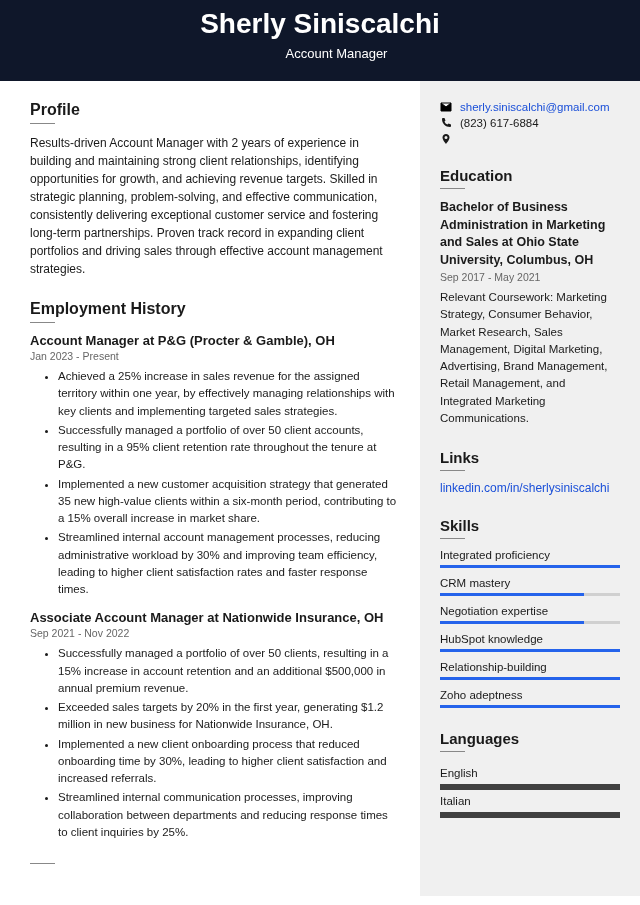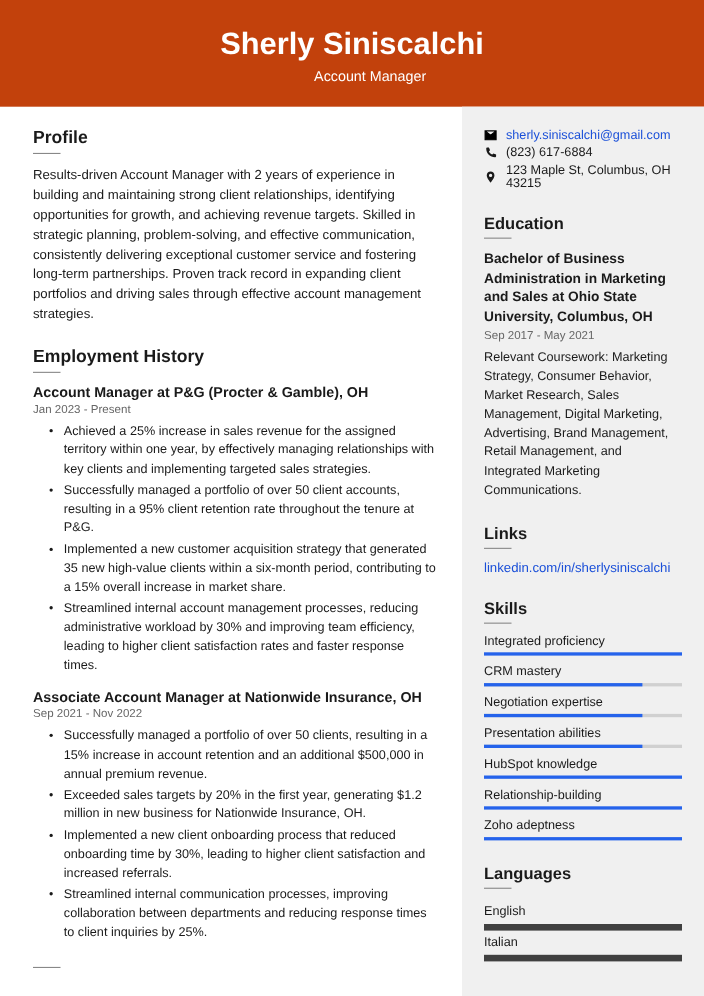--- a/index.html
+++ b/index.html
@@ -1,17 +1,17 @@
 <!DOCTYPE html>
 <html><head>
 <meta charset="utf-8">
 <style>
 * { margin: 0; padding: 0; box-sizing: border-box; }
 body { font-family: -apple-system, BlinkMacSystemFont, "Segoe UI", Arial, sans-serif; width: 640px; background: #fff; color: #1a1a1a; }
-.header { background: #c2410c; color: #fff; text-align: center; padding: 24px 0 20px; }
+.header { background: #0f172a; color: #fff; text-align: center; padding: 8px 0 20px; }
 .header h1 { font-size: 28px; font-weight: 600; margin-bottom: 6px; }
 .header .role { font-size: 13px; margin-left: 33px; }
 .body { display: flex; }
 .left { flex: 1; padding: 20px 20px 10px 30px; }
 .right { width: 220px; background: #f0f0f0; padding: 20px 20px 10px 20px; font-size: 12px; }
 .section-title { font-size: 16px; font-weight: 700; margin-bottom: 4px; }
 .rule { width: 25px; height: 1px; background: #888; margin-bottom: 10px; }
 .section { margin-bottom: 22px; }
 .profile-text { font-size: 12px; line-height: 1.5; }
 .job-title { font-size: 13px; font-weight: 700; margin-bottom: 2px; }
@@ -94,21 +94,20 @@
       <div class="contact-row">
         <svg viewBox="0 0 24 24" fill="currentColor">
             <path d="M6 2c-1 0-2 1-2 2 0 9 7 16 16 16 1 0 2-1 2-2v-3l-5-2-2 2c-3-1-5-3-6-6l2-2-2-5H6z"></path>
           </svg>
         <span>(823) 617-6884</span>
       </div>
       <div class="contact-row">
         <svg viewBox="0 0 24 24" fill="currentColor">
             <path d="M12 2C8 2 5 5 5 9c0 5 7 13 7 13s7-8 7-13c0-4-3-7-7-7zm0 10a3 3 0 110-6 3 3 0 010 6z"></path>
           </svg>
-        <span>123 Maple St, Columbus, OH 43215</span>
       </div>
     </div>
 
     <div class="section">
       <div class="section-title">Education</div>
       <div class="rule"></div>
       <div class="edu-title">Bachelor of Business Administration in Marketing and Sales at Ohio State University, Columbus, OH</div>
       <div class="dates">Sep 2017 - May 2021</div>
       <div class="edu-text">Relevant Coursework: Marketing Strategy, Consumer Behavior, Market Research, Sales Management, Digital Marketing, Advertising, Brand Management, Retail Management, and Integrated Marketing Communications.</div>
     </div>
@@ -135,26 +134,20 @@
               <div class="skill-fill" style="width: 80%;"></div>
             </div>
           </div>
           <div class="skill">
             <div class="skill-name">Negotiation expertise</div>
             <div class="skill-bar">
               <div class="skill-fill" style="width: 80%;"></div>
             </div>
           </div>
           <div class="skill">
-            <div class="skill-name">Presentation abilities</div>
-            <div class="skill-bar">
-              <div class="skill-fill" style="width: 80%;"></div>
-            </div>
-          </div>
-          <div class="skill">
             <div class="skill-name">HubSpot knowledge</div>
             <div class="skill-bar">
               <div class="skill-fill" style="width: 100%;"></div>
             </div>
           </div>
           <div class="skill">
             <div class="skill-name">Relationship-building</div>
             <div class="skill-bar">
               <div class="skill-fill" style="width: 100%;"></div>
             </div>

